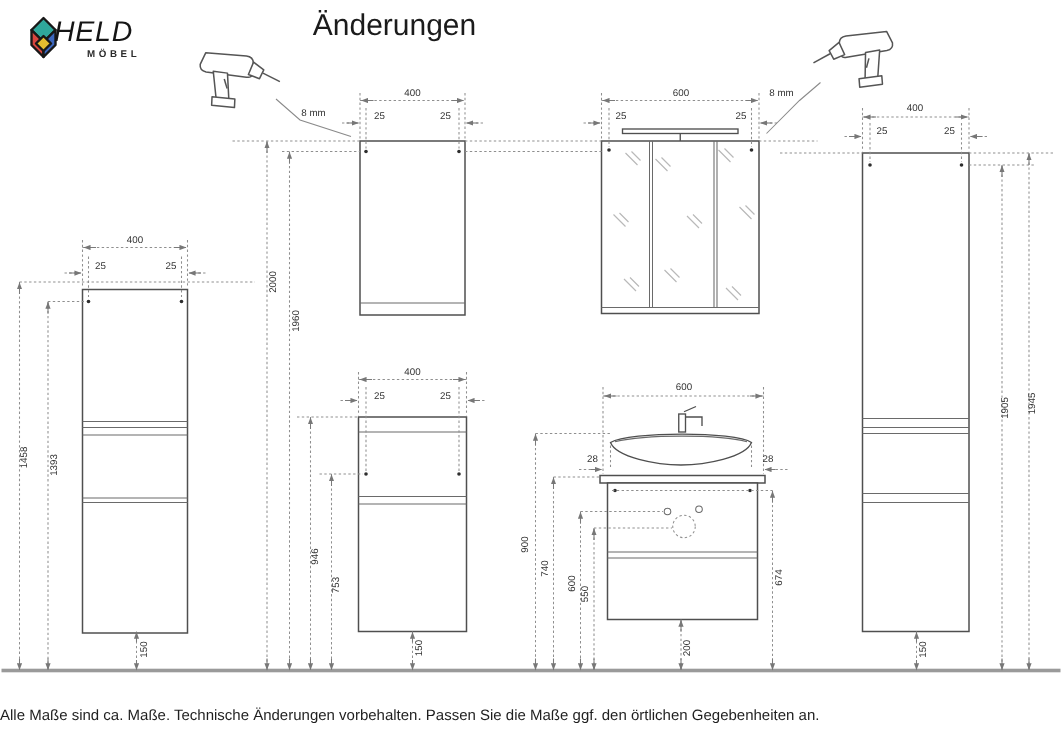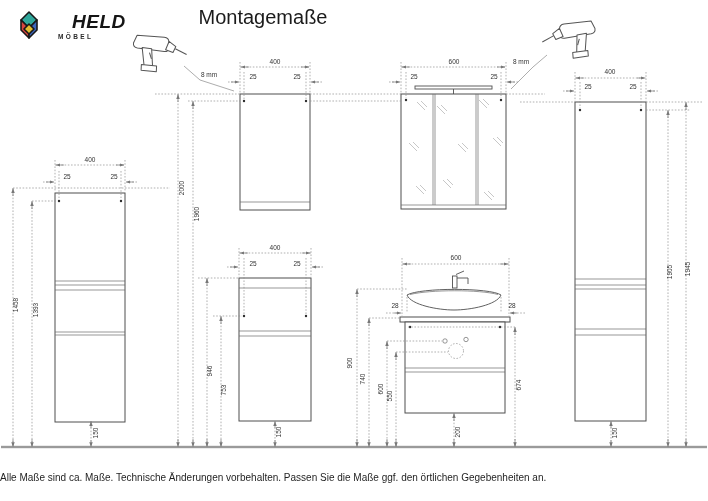--- a/index.html
+++ b/index.html
@@ -1,21 +1,21 @@
 <!DOCTYPE html>
 <html><head>
 <meta charset="utf-8">
 <style>
   html,body{margin:0;padding:0;}
   body{width:708px;height:501px;position:relative;background:#fff;overflow:hidden;
        font-family:"Liberation Sans",sans-serif;}
   .logo-wrap{position:absolute;left:13px;top:9px;width:110px;height:34px;}
   .logo-diamond{position:absolute;left:0;top:0;}
-  .brand{position:absolute;left:23px;top:2px;font-size:19px;font-weight:bold;
-         font-style:italic;color:#151515;letter-spacing:.5px;padding-left:36px;}
+  .brand{position:absolute;left:23px;top:2px;font-size:19px;font-weight:normal;
+         font-style:italic;color:#151515;letter-spacing:.5px;}
   .brand-sub{position:absolute;left:45px;top:24px;font-size:6.5px;font-weight:bold;
          color:#2b2b2b;letter-spacing:2.4px;}
   .page-title{position:absolute;left:190px;top:6px;width:146px;text-align:center;
          font-size:20px;color:#1b1b1b;}
   .footer-note{position:absolute;left:0px;top:472px;font-size:10px;color:#1f1f1f;
          white-space:nowrap;}
   svg.draw{position:absolute;left:0;top:0;}
   
   .cab{fill:#ffffff;stroke:#4f4f4f;stroke-width:1;}
   .ln{stroke:#4f4f4f;stroke-width:0.9;fill:none;}
@@ -36,21 +36,21 @@
     <g stroke="#181818" stroke-width="1.6" stroke-linejoin="round">
       <polygon points="0,-13 8,-5 0,3 -8,-5" fill="#2fa79b"></polygon>
       <polygon points="-8,-5 0,3 0,13 -8,5" fill="#d8453e"></polygon>
       <polygon points="8,-5 0,3 0,13 8,5" fill="#3b66bd"></polygon>
       <polygon points="0,-1 5,4 0,9 -5,4" fill="#e3bc2f"></polygon>
     </g>
   </svg>
   <div class="brand">HELD</div>
   <div class="brand-sub">MÖBEL</div>
 </div>
-<div class="page-title">Montagemaße</div>
+<div class="page-title">Änderungen</div>
 
 <svg class="draw" width="708" height="501" viewBox="0 0 708 501">
   <defs>
     <marker id="m" viewBox="0 0 8 6" refX="7.5" refY="3" markerWidth="7" markerHeight="5" orient="auto">
       <path d="M0,0 L8,3 L0,6 Z" fill="#777"></path>
     </marker>
     <g id="drill-shape" class="drillart">
       <path d="M-36,-12 L-12,-16 Q-8,-16.5 -7,-13 L-6,-7 Q-5.5,-4 -9,-3.8 L-33,-1 Q-37,-0.8 -37.5,-4.5 Z"></path>
       <path d="M-7,-13.5 L0,-10.5 L-1.2,-4.8 L-8.2,-5.6 Z"></path>
       <line x1="0" y1="-8.5" x2="11" y2="-6"></line>

